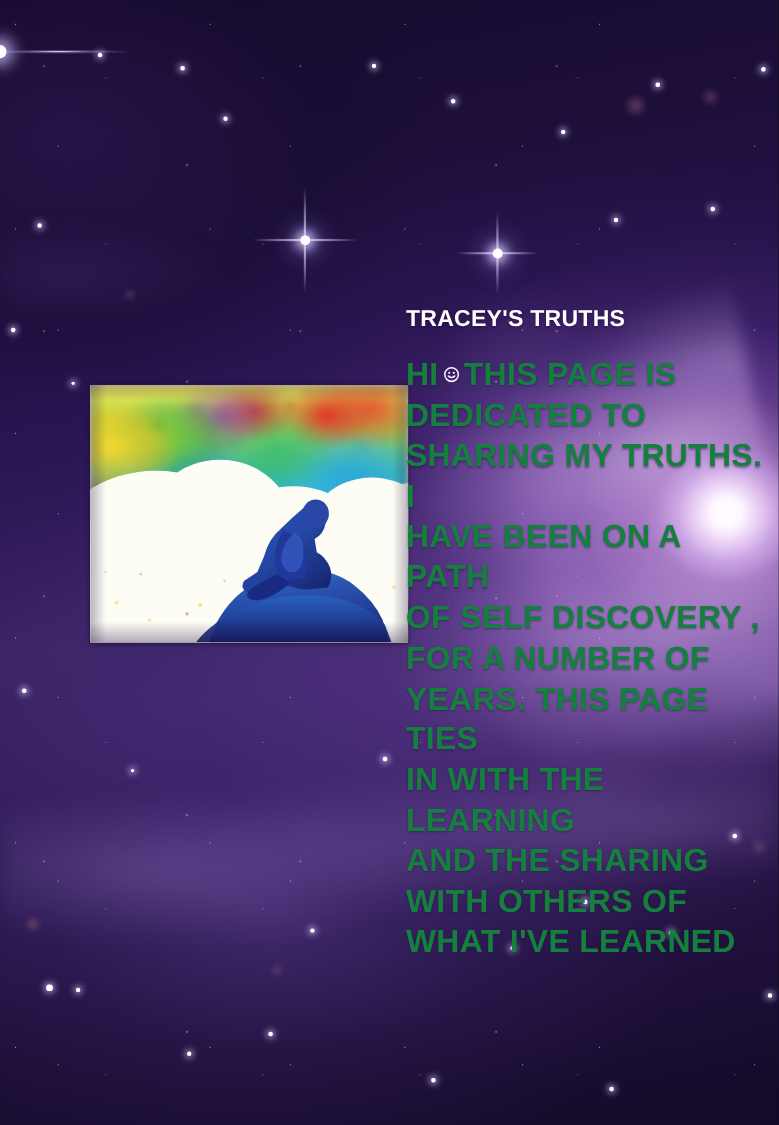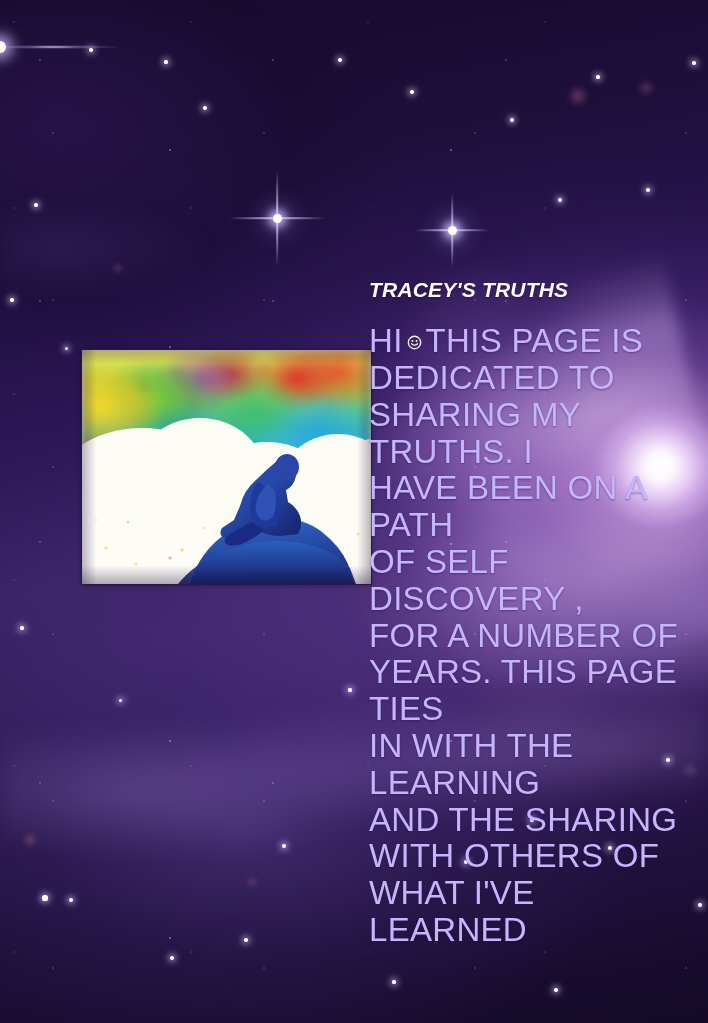--- a/index.html
+++ b/index.html
@@ -270,29 +270,28 @@
     width: 330px;
   }
   #page-title {
     margin: 0;
     font-size: 21px;
     font-weight: 700;
     letter-spacing: 0.2px;
     color: #ffffff;
     text-shadow: 0 1px 2px rgba(30,10,60,0.55);
     line-height: 1.2;
-    font-style: italic;
   }
   #body-copy {
     margin: 21px 0 0 0;
-    font-size: 33px;
-    font-weight: 400;
+    font-size: 29px;
+    font-weight: 700;
     line-height: 36.8px;
     letter-spacing: 0.3px;
-    color: #c4b5fd;
+    color: #15803d;
     text-shadow: 0 1px 2px rgba(40,16,76,0.45);
     white-space: pre-line;
   }
   #body-copy .smiley {
     display: inline-block;
     vertical-align: 2px;
     margin: 0 4px;
     width: 15px;
     height: 15px;
   }

